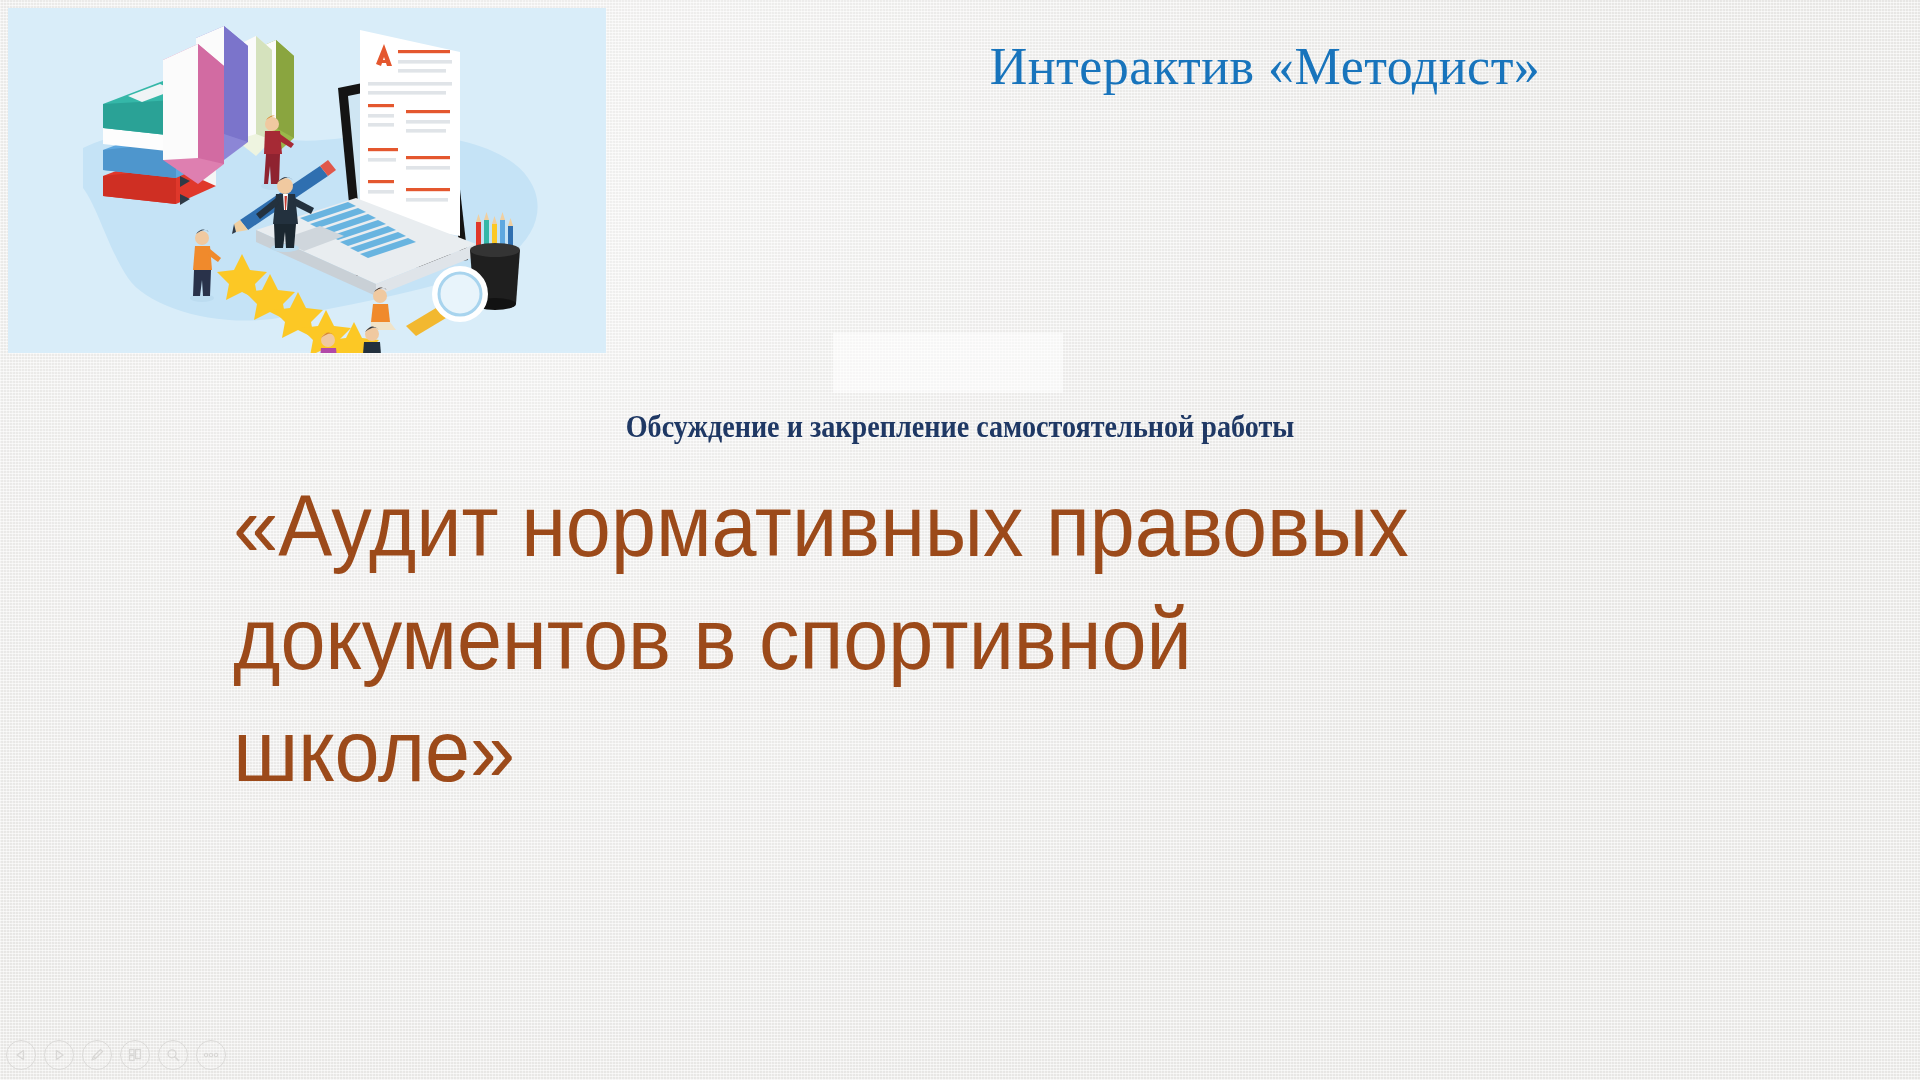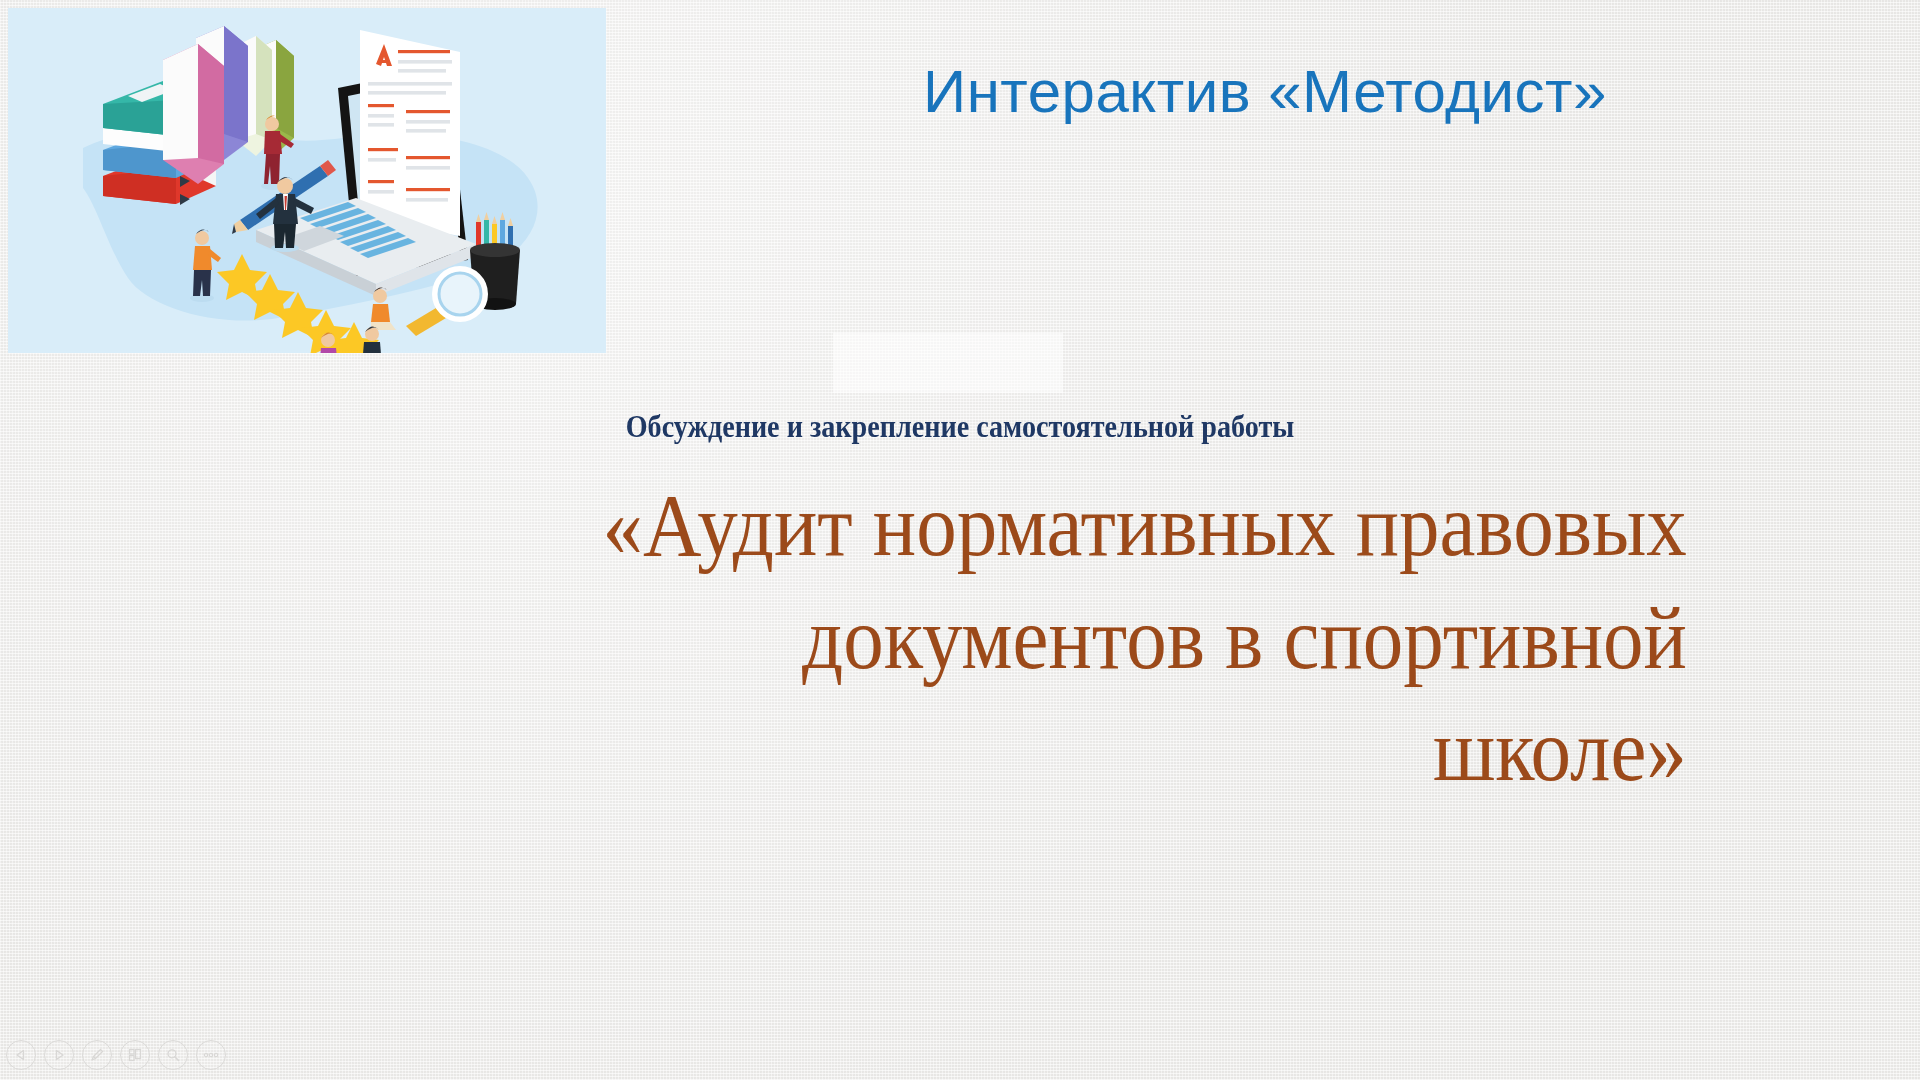--- a/index.html
+++ b/index.html
@@ -43,27 +43,26 @@
   }
   .ill-svg { display: block; width: 100%; height: 100%; }
 
   
   .slide-title {
     position: absolute;
     left: 640px;
     top: 40px;
     width: 1250px;
     text-align: center;
-    font-family: Liberation Sans, sans-serif;
-    font-size: 60px;
+    font-family: Liberation Serif, serif;
+    font-size: 52px;
     line-height: 1.05;
     color: #1874bc;
     white-space: nowrap;
     letter-spacing: .5px;
-    margin-top: 20px;
   }
 
   
   .placeholder-box {
     position: absolute;
     left: 833px;
     top: 333px;
     width: 230px;
     height: 60px;
     background: rgba(255,255,255,.55);
@@ -84,22 +83,22 @@
     transform-origin: center;
     white-space: nowrap;
   }
 
   
   .main-heading {
     position: absolute;
     left: 170px;
     top: 470px;
     width: 1580px;
-    text-align: right;
-    font-family: Liberation Serif, serif;
+    text-align: left;
+    font-family: Liberation Sans, sans-serif;
     font-size: 88px;
     line-height: 1.28;
     color: #9c4a1a;
   }
   .main-heading .line {
     display: block;
     transform: scaleX(.92);
     transform-origin: center;
     white-space: nowrap;
   }

